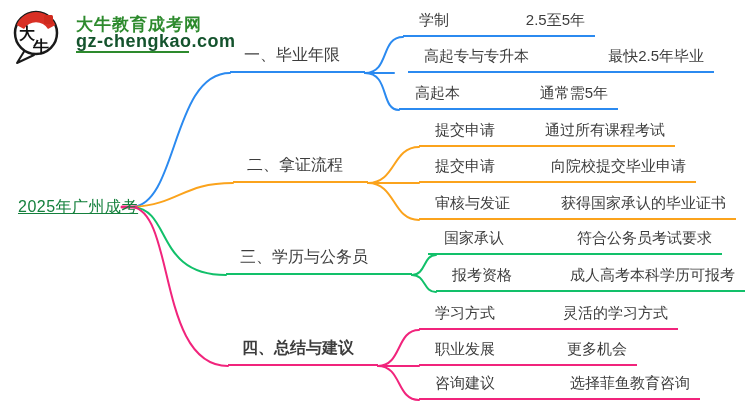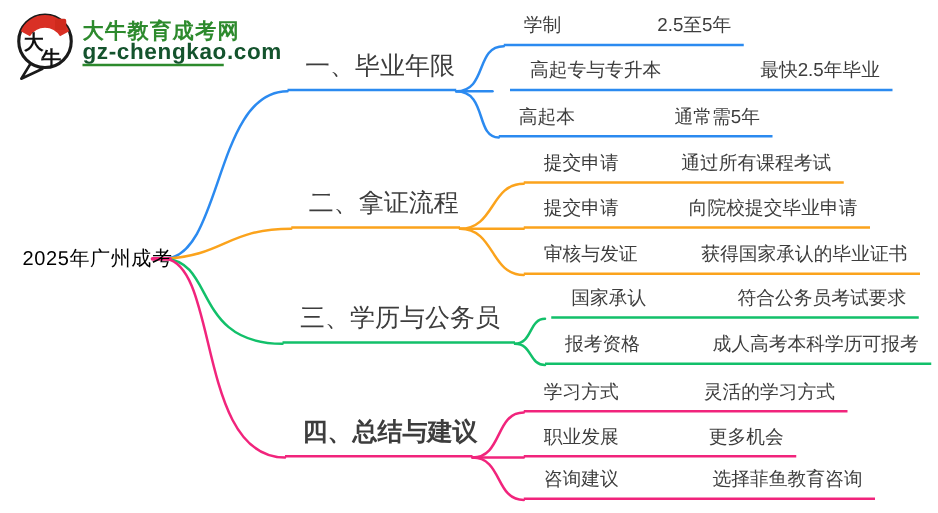--- a/index.html
+++ b/index.html
@@ -6,29 +6,29 @@
   body{
     width:750px;height:410px;background:#ffffff;overflow:hidden;position:relative;
     font-family:"Liberation Sans","DejaVu Sans",sans-serif;
   }
   .stage{position:absolute;inset:0;width:750px;height:410px;}
   svg.links{position:absolute;left:0;top:0;width:750px;height:410px;pointer-events:none;}
   svg.links path{fill:none;stroke-width:2;stroke-linecap:round;}
 
   
   .logo{position:absolute;left:10px;top:8px;display:flex;align-items:flex-start;}
-  .logo-text{margin-left:2px;padding-top:7px;}
+  .logo-text{margin-left:12px;padding-top:7px;}
   .site-name{color:#2d8a2d;font-weight:bold;font-size:17px;letter-spacing:1px;line-height:19px;display:block;}
   .site-url{color:#14532d;font-weight:bold;font-size:18px;letter-spacing:.5px;line-height:15px;display:block;font-family:"Liberation Sans","DejaVu Sans",sans-serif;}
   .url-rule{height:2px;background:#2d8a2d;width:113px;margin-top:2px;}
 
   
   .node{position:absolute;box-sizing:border-box;border-bottom:2px solid #999;color:#3d3d3d;}
-  .root-node{position:absolute;left:18px;top:197px;font-size:16px;color:#000000;white-space:nowrap;letter-spacing:.5px;}
-  .branch-node{height:30px;display:flex;align-items:flex-end;padding:0 0 5px 14px;font-size:20px;white-space:nowrap;text-align:right;}
+  .root-node{position:absolute;left:18px;top:197px;font-size:16px;color:#15803d;white-space:nowrap;letter-spacing:.5px;text-decoration:underline;}
+  .branch-node{height:30px;display:flex;align-items:flex-end;padding:0 0 5px 14px;font-size:16px;white-space:nowrap;text-align:right;}
   .row-node{height:28px;display:flex;align-items:flex-end;justify-content:space-between;
             padding:0 10px 5px 16px;font-size:15px;white-space:nowrap;}
   .row-node .val{margin-left:18px;}
 </style>
 </head>
 <body>
 
 <div class="stage">
 
   <svg class="links" viewBox="0 0 750 410">
@@ -102,21 +102,21 @@
     <span class="val">向院校提交毕业申请</span>
   </div>
   <div class="node row-node" style="left: 419px; top: 192px; width: 317px; border-bottom-color: rgb(251, 163, 28);">
     <span>审核与发证</span>
     <span class="val">获得国家承认的毕业证书</span>
   </div>
 
   <div class="node branch-node" style="left: 226px; top: 245px; width: 186px; border-bottom-color: rgb(18, 192, 106);">
     <span>三、学历与公务员</span>
   </div>
-  <div class="node row-node" style="left: 441px; top: 227px; width: 294px; border-bottom-color: rgb(18, 192, 106);">
+  <div class="node row-node" style="left: 428px; top: 227px; width: 294px; border-bottom-color: rgb(18, 192, 106);">
     <span>国家承认</span>
     <span class="val">符合公务员考试要求</span>
   </div>
   <div class="node row-node" style="left: 436px; top: 264px; width: 309px; border-bottom-color: rgb(18, 192, 106);">
     <span>报考资格</span>
     <span class="val">成人高考本科学历可报考</span>
   </div>
 
   <div class="node branch-node" style="left: 228px; top: 336px; width: 150px; border-bottom-color: rgb(241, 36, 124); font-weight: bold;">
     <span>四、总结与建议</span>

